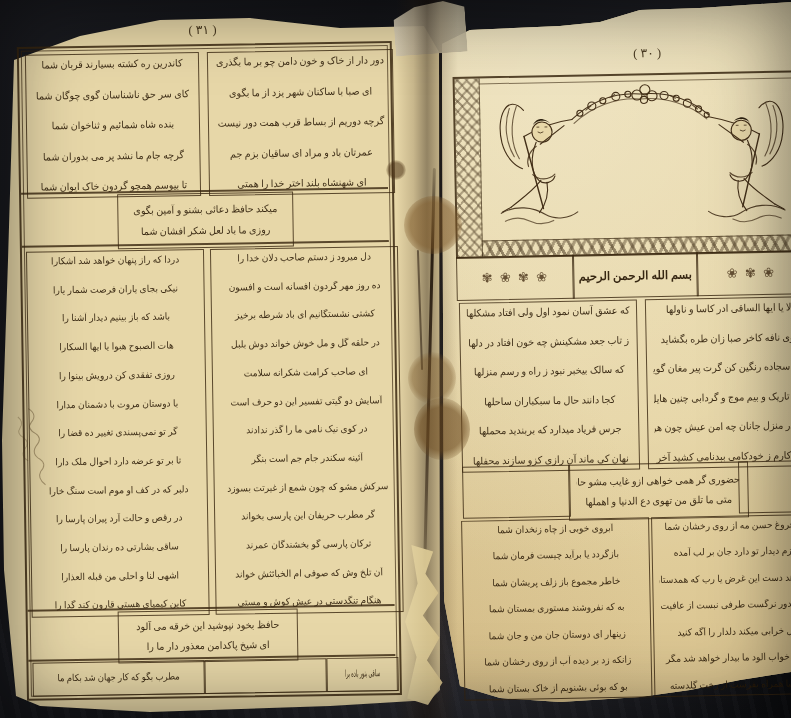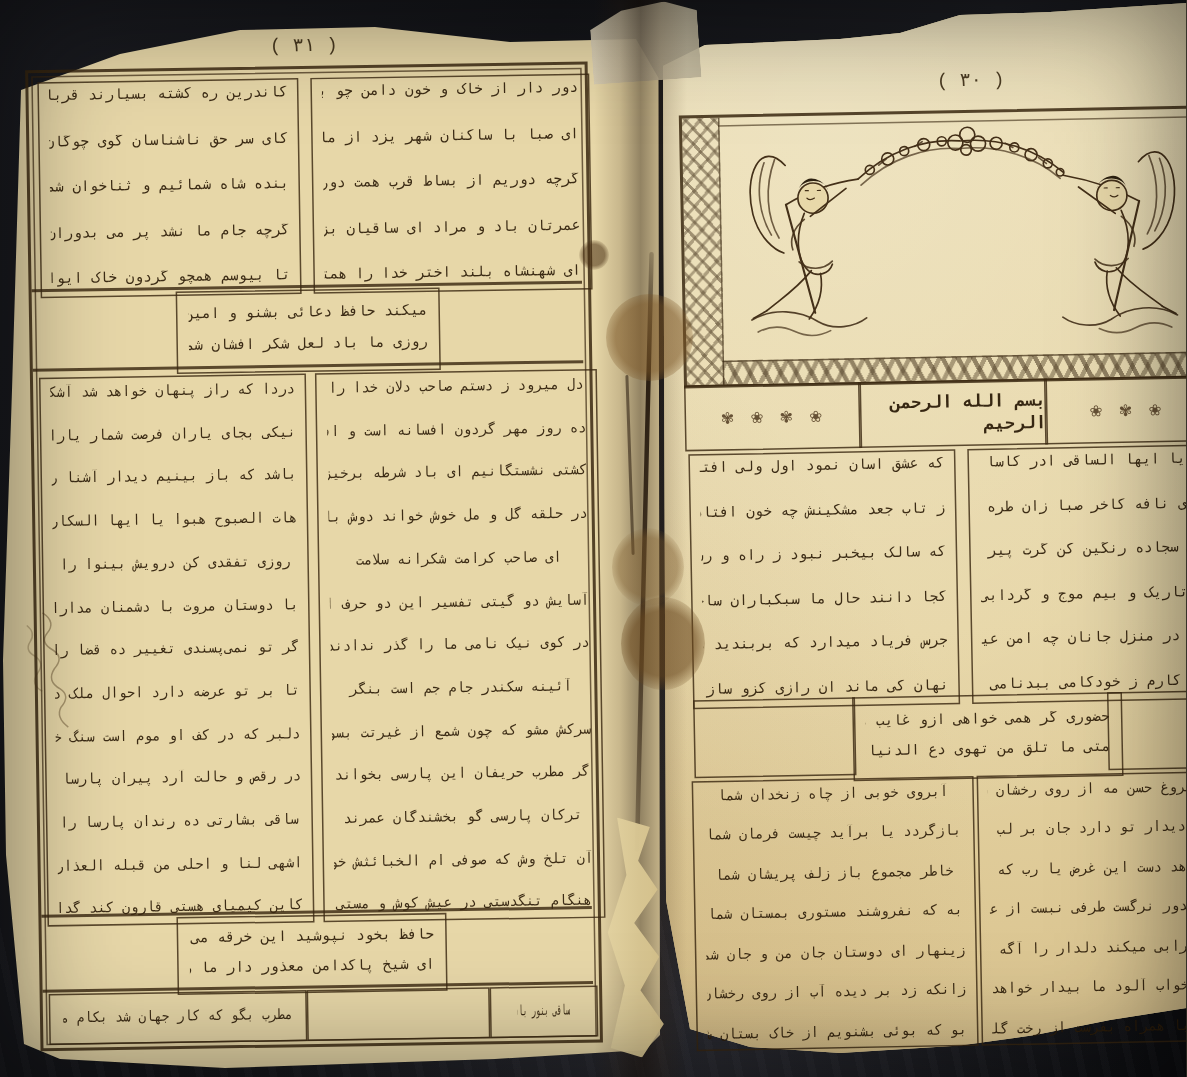--- a/index.html
+++ b/index.html
@@ -1,18 +1,18 @@
 <!DOCTYPE html>
 <html lang="fa"><head>
 <meta charset="utf-8">
 <style>
   html,body{margin:0;padding:0;background:#000;}
   .scene{
     position:relative;width:791px;height:718px;overflow:hidden;
-    font-family:Liberation Mono, monospace;
+    font-family:Liberation Serif, serif;
     background:
       radial-gradient(ellipse at 55% 115%, rgba(120,120,135,.18), transparent 55%),
       linear-gradient(105deg,#1a1b20 0%,#141519 38%,#1b1c21 68%,#0d0e11 100%);
   }
   .scene::after{content:"";position:absolute;inset:0;pointer-events:none;
     box-shadow:inset 0 0 80px rgba(0,0,0,.55);}
   .streaks{position:absolute;left:0;bottom:0;width:100%;height:130px;opacity:.5;
     background:repeating-linear-gradient(78deg, rgba(170,170,185,.07) 0 5px, transparent 5px 16px);}
   
   .page{position:absolute;inset:0;}

